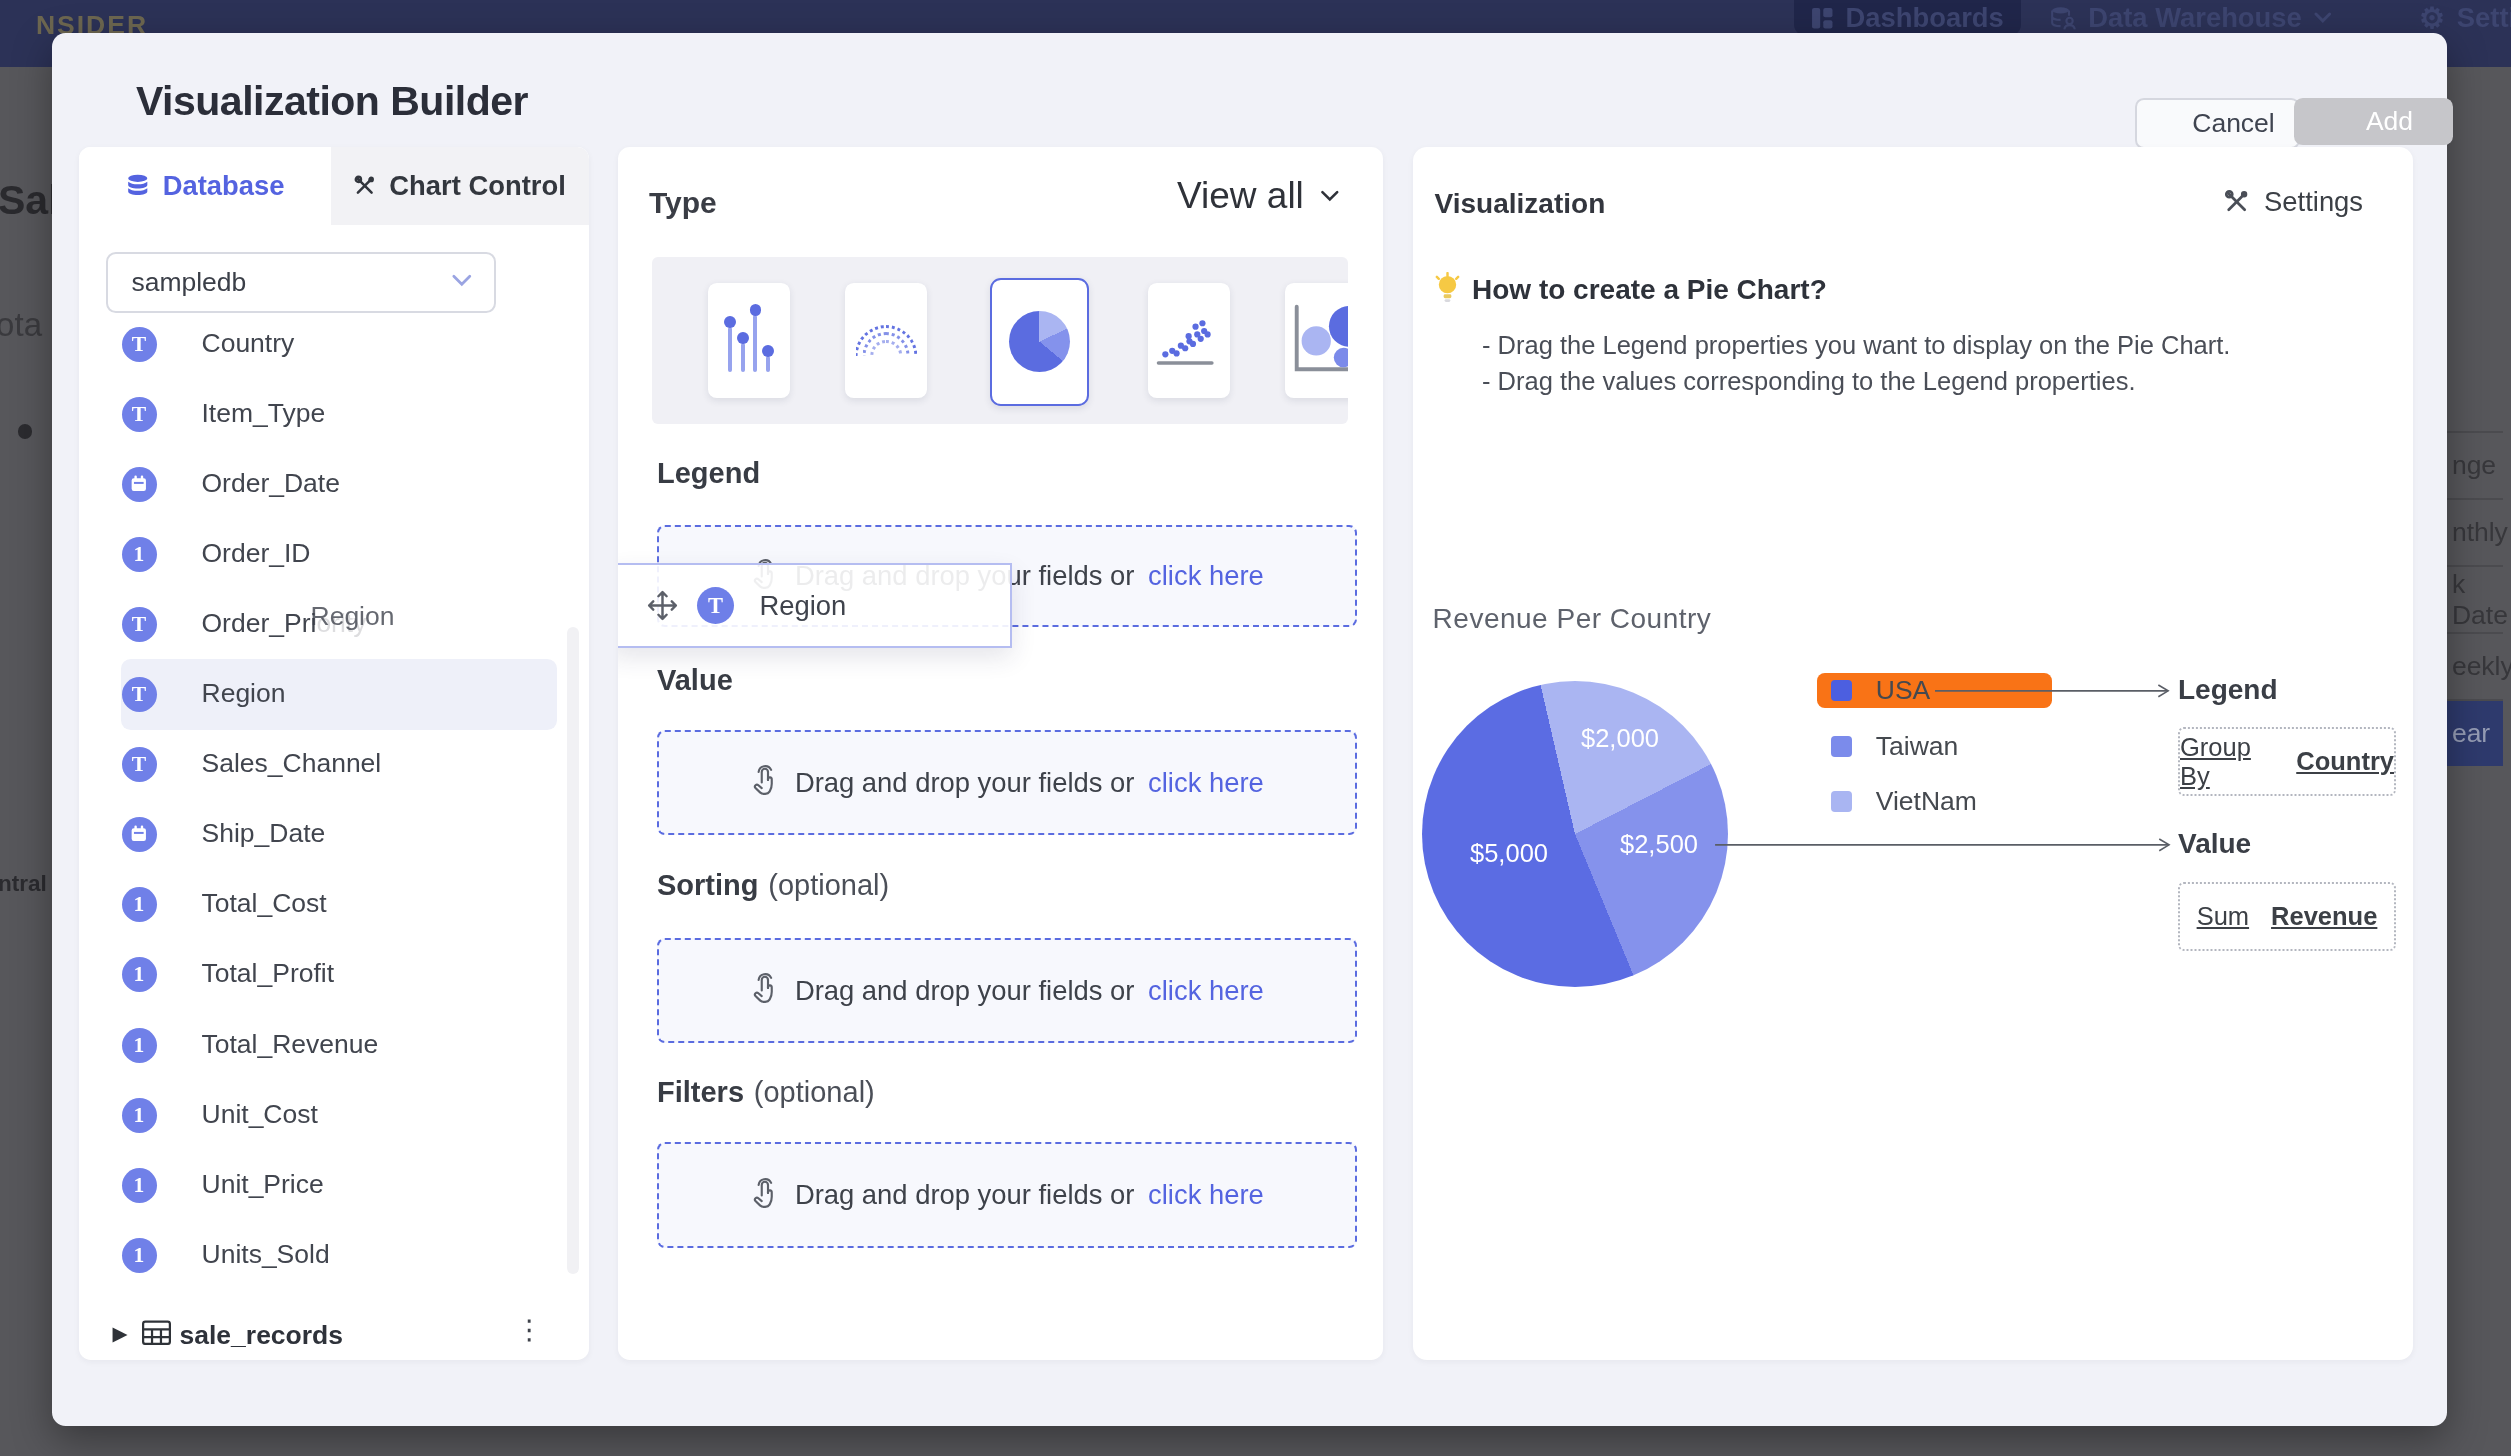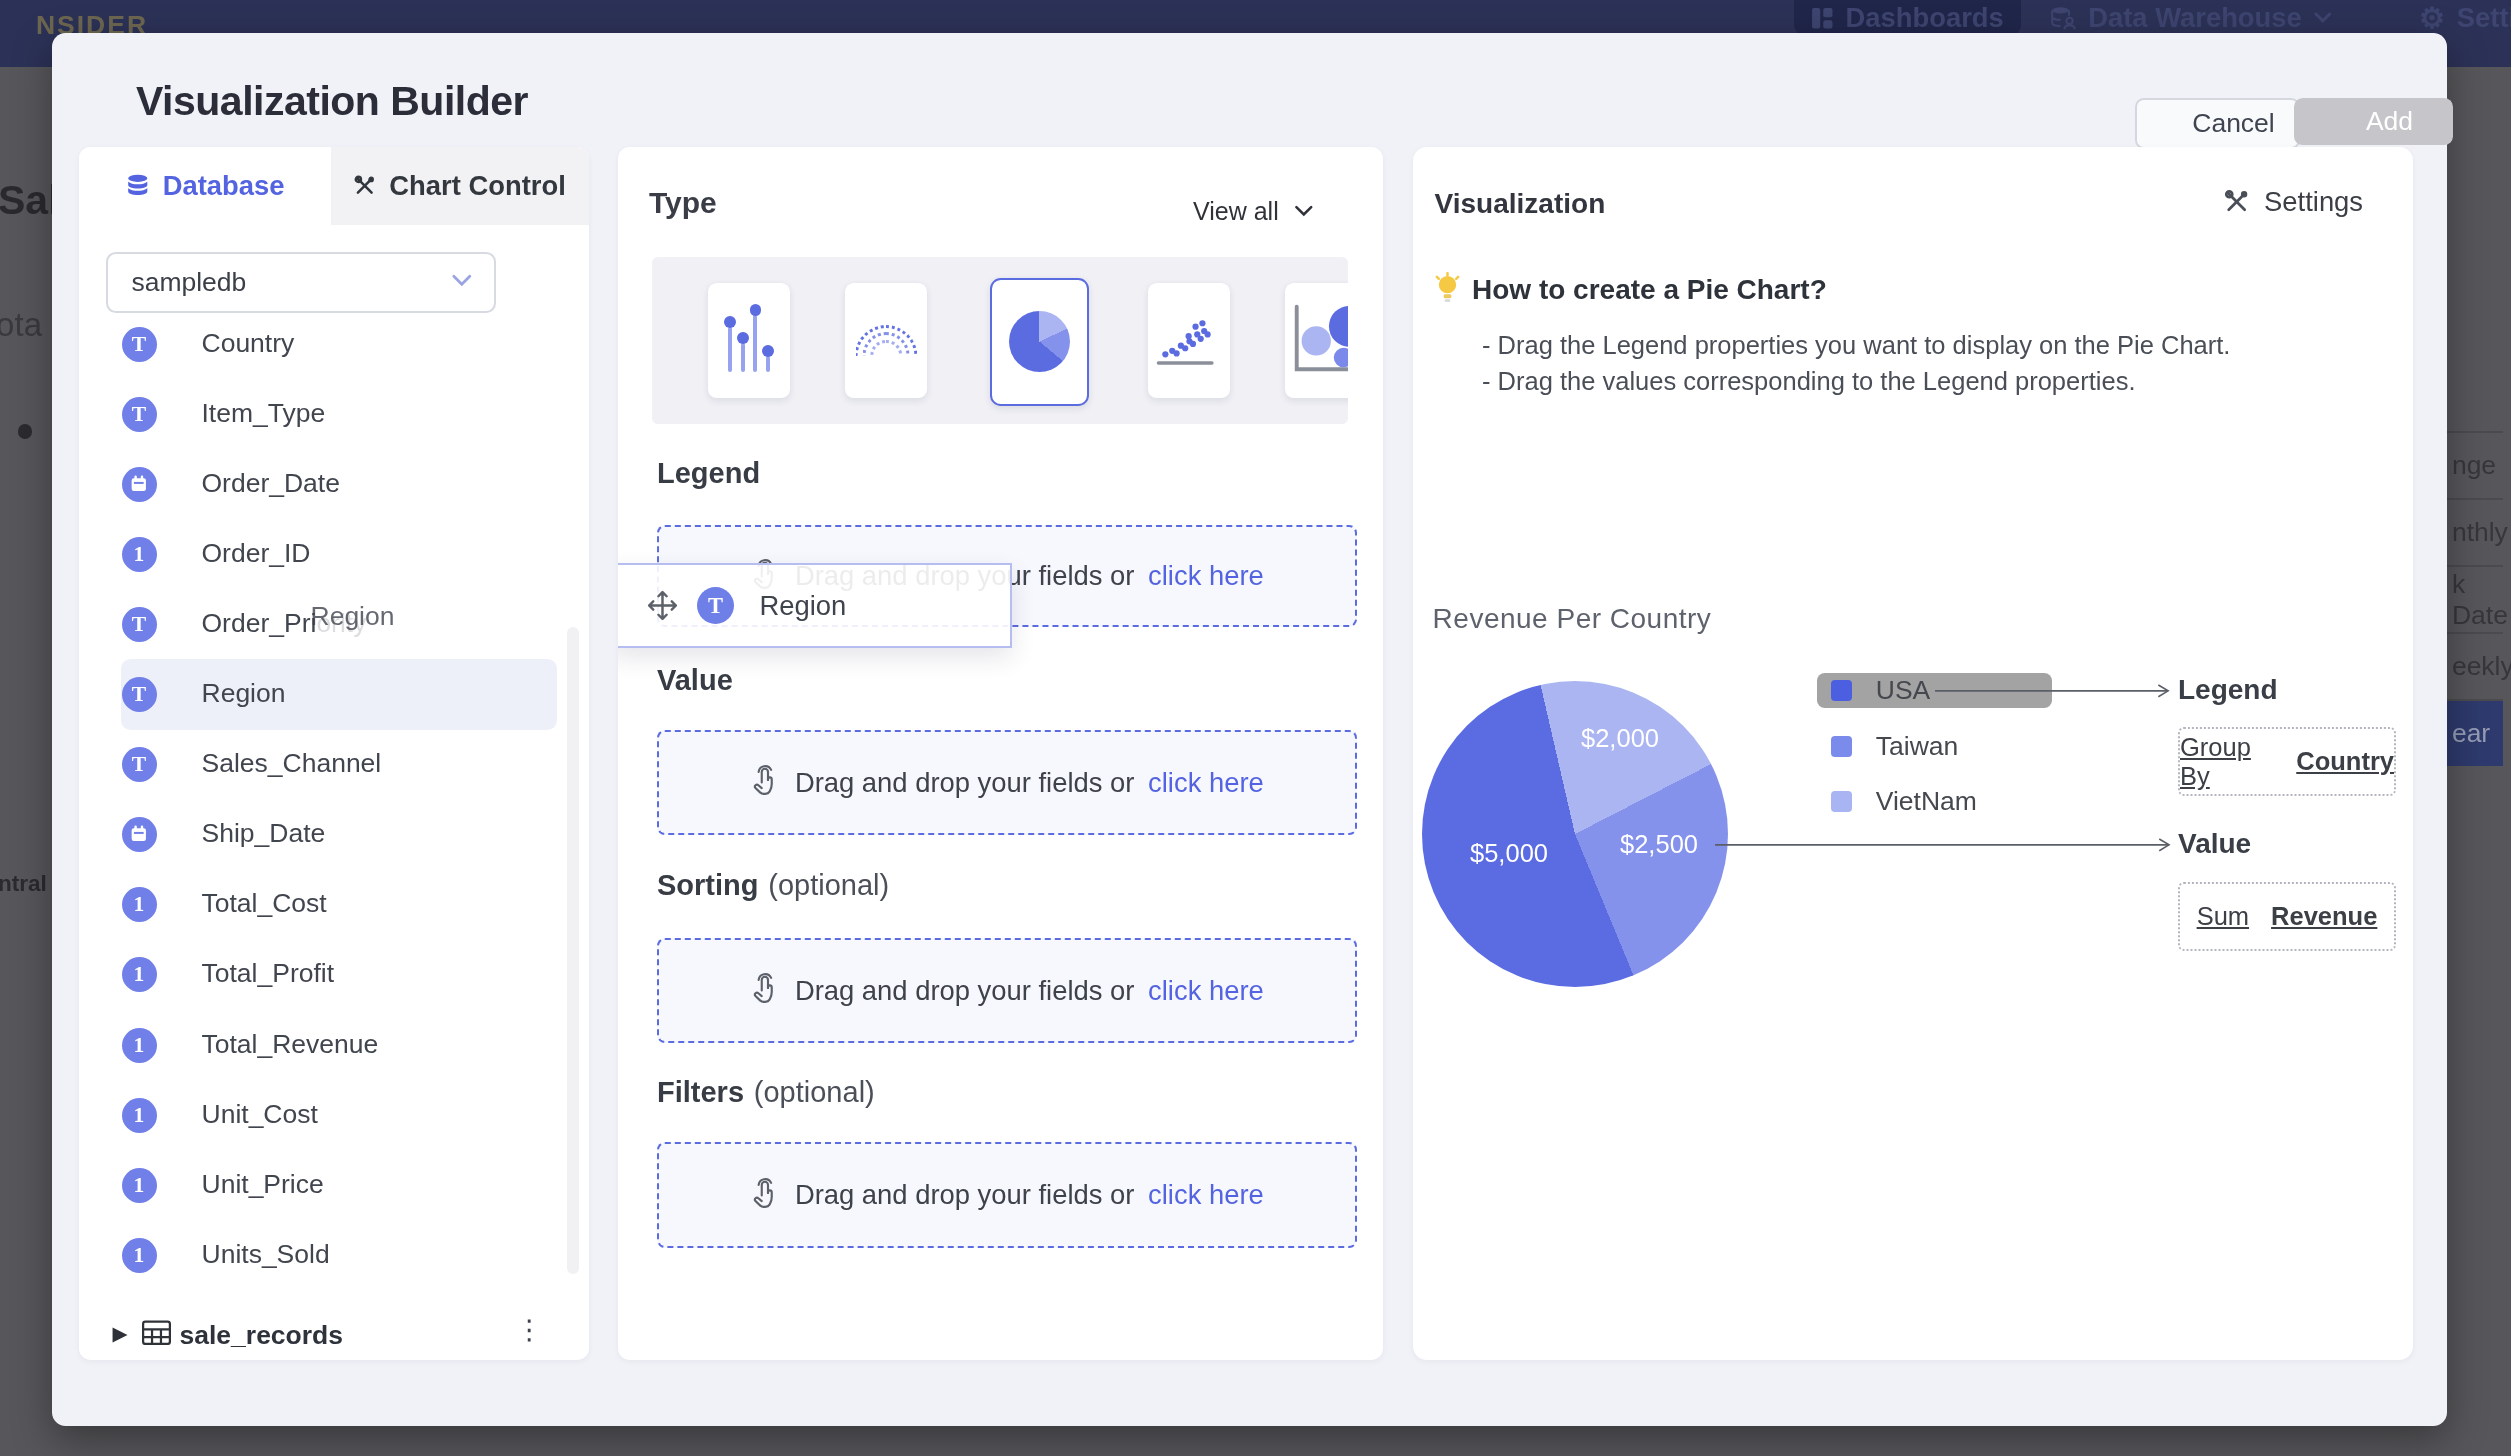--- a/index.html
+++ b/index.html
@@ -51,21 +51,21 @@
   #ghost-region{position:absolute;left:232px;top:454px;font-size:26.5px;color:rgba(58,62,72,.78);z-index:5;}
   #scroll-thumb{position:absolute;left:488px;top:480px;width:12.7px;height:647px;border-radius:6.9px;background:#f1f1f4;}
   #table-row{position:absolute;left:0;top:1157px;width:510px;height:71px;}
   #table-row .caret{position:absolute;left:34px;top:17.6px;font-size:19.6px;color:#2e3238;}
   #table-row .t-icon{position:absolute;left:63px;top:15.7px;}
   #table-row .t-label{position:absolute;left:101px;top:15.7px;font-size:26.5px;font-weight:bold;color:#2e323a;}
   #table-row .kebab{position:absolute;left:437px;top:9.8px;font-size:27.4px;color:#3e424a;}
 
   
   #type-label{position:absolute;left:31px;top:39px;font-size:30px;font-weight:bold;color:#3a3d45;}
-  #view-all{position:absolute;left:559px;top:50px;display:flex;align-items:center;gap:15.7px;font-size:25px;color:#2f3239;margin-left:16px;}
+  #view-all{position:absolute;left:559px;top:28px;display:flex;align-items:center;gap:15.7px;font-size:37px;color:#2f3239;}
   #type-strip{position:absolute;left:34px;top:110px;width:696px;height:167px;background:#f0f0f5;border-radius:5.9px;overflow:hidden;}
   .type-card{position:absolute;top:25.5px;width:82px;height:115px;background:#fff;border-radius:8.8px;box-shadow:0 2.9px 7.8px rgba(40,45,80,.10);display:flex;align-items:center;justify-content:center;overflow:hidden;}
   .type-card.sel{top:20.6px;width:95px;height:124px;border:2px solid #5b6ce0;border-radius:10.8px;}
   .lolli{display:flex;align-items:flex-end;gap:8.8px;height:63px;}
   .lolli .stem{width:3.9px;background:#97a3ee;border-radius:2px;position:relative;}
   .lolli .stem i{position:absolute;left:-3.9px;top:-10.8px;width:11.8px;height:11.8px;border-radius:50%;background:#5b6ce0;}
   .arc-wrap{width:61px;height:31px;overflow:hidden;position:relative;}
   .arc-ring{position:absolute;left:50%;transform:translateX(-50%);border-radius:50%;border:3.9px dotted #5b6ce0;}
   .arc-r1{width:57px;height:57px;top:0;opacity:.95;}
   .arc-r2{width:41px;height:41px;top:7.8px;opacity:.75;}
@@ -93,21 +93,21 @@
   #viz-title{position:absolute;left:21.6px;top:41px;font-size:28px;font-weight:bold;color:#33363e;}
   #viz-settings{position:absolute;left:810px;top:39px;display:flex;align-items:center;gap:13.7px;font-size:27.4px;color:#3c4046;}
   #tip-bulb{position:absolute;left:19.6px;top:125px;}
   #tip-title{position:absolute;left:59px;top:127px;font-size:28px;font-weight:bold;color:#2e323a;}
   .tip-line{position:absolute;left:69px;font-size:25.5px;color:#4a4e57;}
   #tip-l1{top:184px;} #tip-l2{top:220px;}
   #chart-title{position:absolute;left:19.6px;top:456px;font-size:28px;color:#5e626c;letter-spacing:0.5px;}
   #pie{position:absolute;left:8.8px;top:534px;width:306px;height:306px;border-radius:50%;}
   .pie-label{position:absolute;transform:translate(-50%,-50%);font-size:25.5px;color:#ffffff;}
   .leg-row{position:absolute;left:404px;width:235px;height:35px;display:flex;align-items:center;}
-  .leg-row.pill{background:#a3a3a3;border-radius:7.8px;}
+  .leg-row.pill{background:#f97316;border-radius:7.8px;}
   .leg-sq{width:21.6px;height:21.6px;border-radius:3.9px;margin-left:13.7px;}
   .leg-txt{margin-left:23.5px;font-size:26.5px;color:#45494f;}
   .callout-label{position:absolute;left:765px;font-size:28px;font-weight:bold;color:#3a3e46;}
   .dotted-box{position:absolute;left:765px;width:214px;height:65px;border:2px dotted #b3b6bf;border-radius:5.9px;display:flex;align-items:center;justify-content:center;gap:22px;font-size:25.5px;color:#3c4046;}
   .dotted-box span{text-decoration:underline;}
   .dotted-box .bold{font-weight:bold;}
   .arrow-svg{position:absolute;}
   svg{display:block;}
 </style>
 </head>

